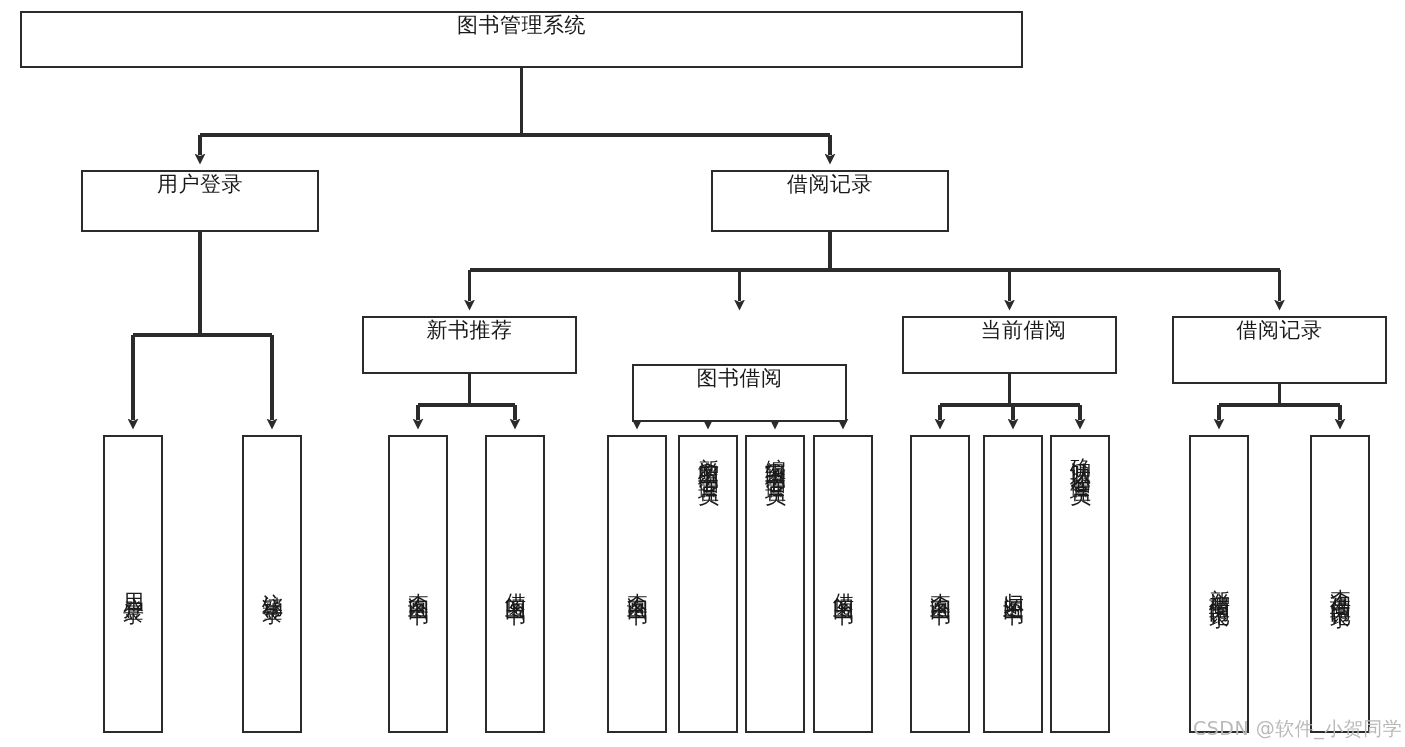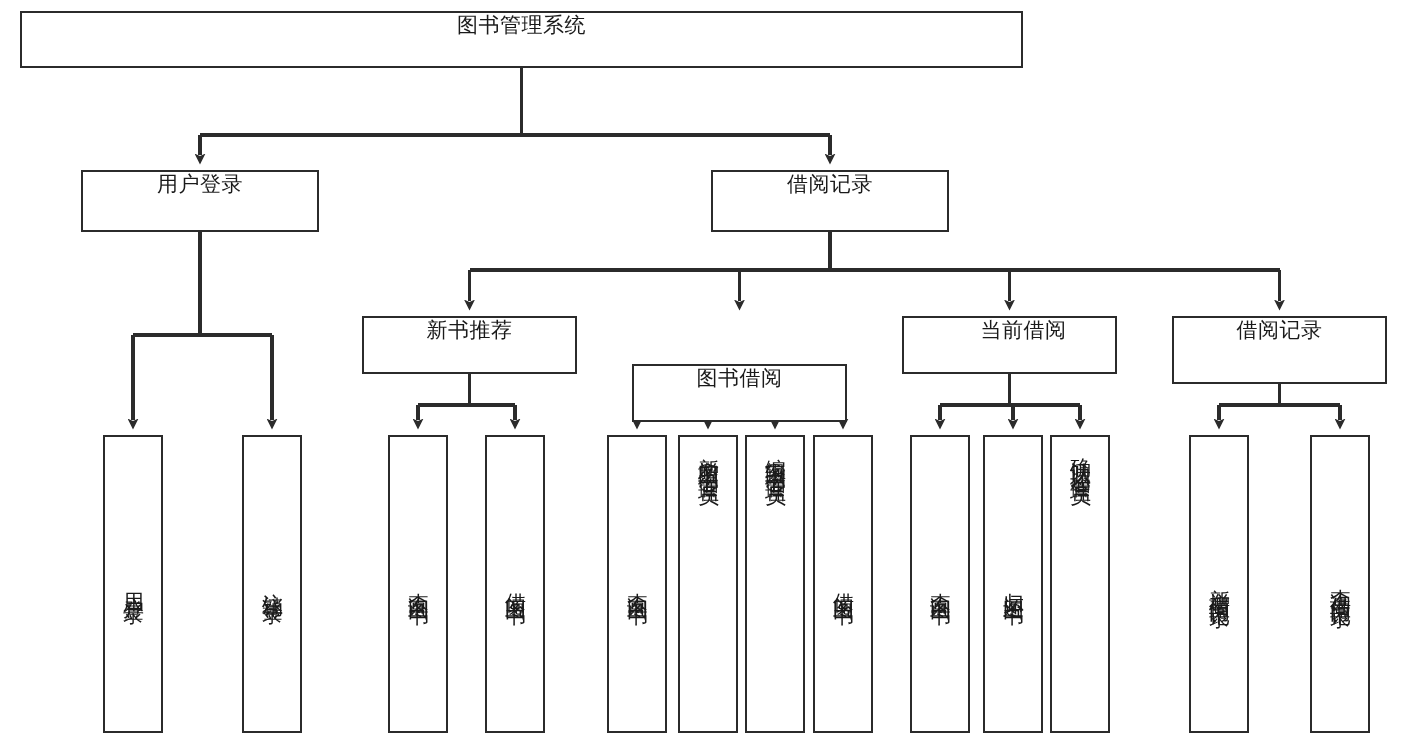--- a/index.html
+++ b/index.html
@@ -179,13 +179,14 @@
         <span class="node-label-v">确认归还（管理员）</span>
       </div>
       <div class="node-box vertical" style="left: 1189px; top: 435px; width: 60px; height: 298px;">
         <span class="node-label-v">新增借阅记录</span>
       </div>
       <div class="node-box vertical" style="left: 1310px; top: 435px; width: 60px; height: 298px;">
         <span class="node-label-v">查询借阅记录</span>
       </div>
     </div>
 
+  <div class="watermark" style="left: 1193px; top: 716px;">CSDN @软件_小贺同学</div>
 </div>
 
 </body></html>

